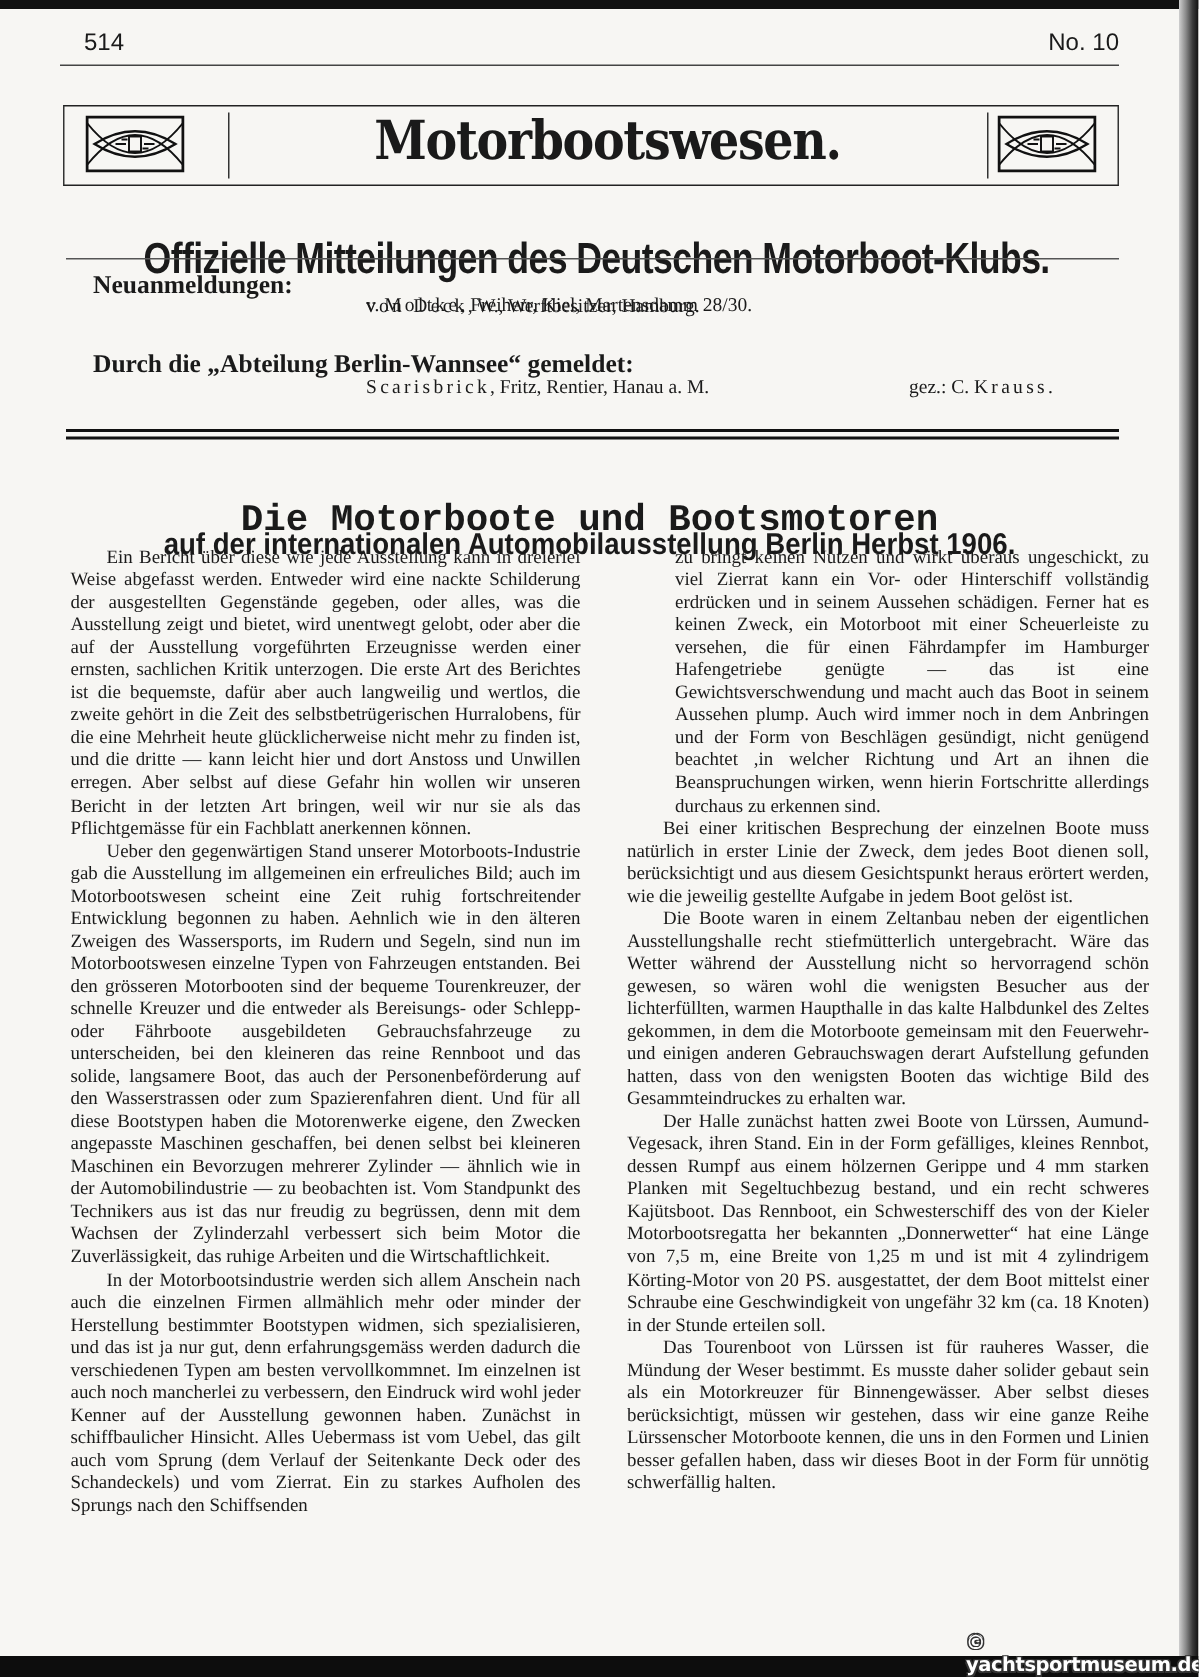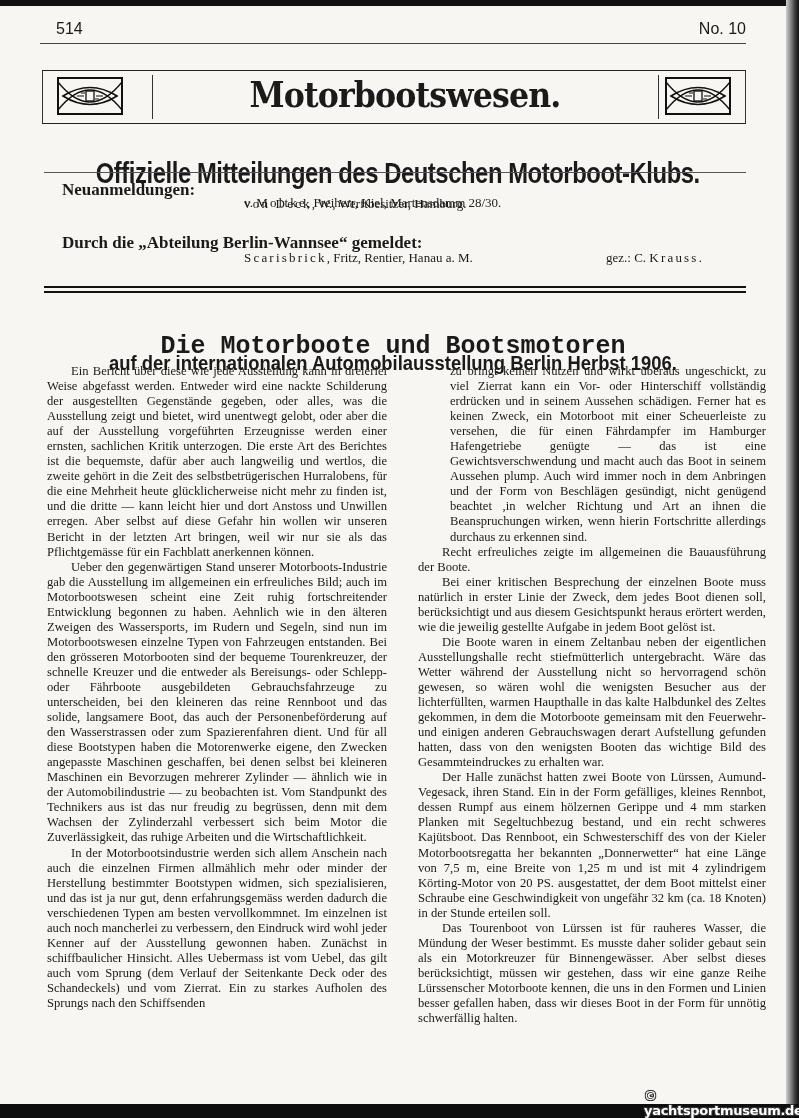--- a/index.html
+++ b/index.html
@@ -116,20 +116,19 @@
 <h2 class="article-title at2">auf der internationalen Automobilausstellung Berlin Herbst 1906.</h2>
 
 <article class="column col-left">
   <p>Ein Bericht über diese wie jede Ausstellung kann in dreierlei Weise abgefasst werden. Entweder wird eine nackte Schilderung der ausgestellten Gegenstände gegeben, oder alles, was die Ausstellung zeigt und bietet, wird unentwegt gelobt, oder aber die auf der Ausstellung vorgeführten Erzeugnisse werden einer ernsten, sachlichen Kritik unterzogen. Die erste Art des Berichtes ist die bequemste, dafür aber auch langweilig und wertlos, die zweite gehört in die Zeit des selbstbetrügerischen Hurralobens, für die eine Mehrheit heute glücklicherweise nicht mehr zu finden ist, und die dritte — kann leicht hier und dort Anstoss und Unwillen erregen. Aber selbst auf diese Gefahr hin wollen wir unseren Bericht in der letzten Art bringen, weil wir nur sie als das Pflichtgemässe für ein Fachblatt anerkennen können.</p>
   <p>Ueber den gegenwärtigen Stand unserer Motorboots-Industrie gab die Ausstellung im allgemeinen ein erfreuliches Bild; auch im Motorbootswesen scheint eine Zeit ruhig fortschreitender Entwicklung begonnen zu haben. Aehnlich wie in den älteren Zweigen des Wassersports, im Rudern und Segeln, sind nun im Motorbootswesen einzelne Typen von Fahrzeugen entstanden. Bei den grösseren Motorbooten sind der bequeme Tourenkreuzer, der schnelle Kreuzer und die entweder als Bereisungs- oder Schlepp- oder Fährboote ausgebildeten Gebrauchsfahrzeuge zu unterscheiden, bei den kleineren das reine Rennboot und das solide, langsamere Boot, das auch der Personenbeförderung auf den Wasserstrassen oder zum Spazierenfahren dient. Und für all diese Bootstypen haben die Motorenwerke eigene, den Zwecken angepasste Maschinen geschaffen, bei denen selbst bei kleineren Maschinen ein Bevorzugen mehrerer Zylinder — ähnlich wie in der Automobilindustrie — zu beobachten ist. Vom Standpunkt des Technikers aus ist das nur freudig zu begrüssen, denn mit dem Wachsen der Zylinderzahl verbessert sich beim Motor die Zuverlässigkeit, das ruhige Arbeiten und die Wirtschaftlichkeit.</p>
   <p>In der Motorbootsindustrie werden sich allem Anschein nach auch die einzelnen Firmen allmählich mehr oder minder der Herstellung bestimmter Bootstypen widmen, sich spezialisieren, und das ist ja nur gut, denn erfahrungsgemäss werden dadurch die verschiedenen Typen am besten vervollkommnet. Im einzelnen ist auch noch mancherlei zu verbessern, den Eindruck wird wohl jeder Kenner auf der Ausstellung gewonnen haben. Zunächst in schiffbaulicher Hinsicht. Alles Uebermass ist vom Uebel, das gilt auch vom Sprung (dem Verlauf der Seitenkante Deck oder des Schandeckels) und vom Zierrat. Ein zu starkes Aufholen des Sprungs nach den Schiffsenden</p>
 </article>
 
 <article class="column col-right">
   <p class="cont">zu bringt keinen Nutzen und wirkt überaus ungeschickt, zu viel Zierrat kann ein Vor- oder Hinterschiff vollständig erdrücken und in seinem Aussehen schädigen. Ferner hat es keinen Zweck, ein Motorboot mit einer Scheuerleiste zu versehen, die für einen Fährdampfer im Hamburger Hafengetriebe genügte — das ist eine Gewichtsverschwendung und macht auch das Boot in seinem Aussehen plump. Auch wird immer noch in dem Anbringen und der Form von Beschlägen gesündigt, nicht genügend beachtet ,in welcher Richtung und Art an ihnen die Beanspruchungen wirken, wenn hierin Fortschritte allerdings durchaus zu erkennen sind.</p>
-  <p>Recht erfreuliches zeigte im allgemeinen die Bauausführung der Boote.</p>
   <p>Bei einer kritischen Besprechung der einzelnen Boote muss natürlich in erster Linie der Zweck, dem jedes Boot dienen soll, berücksichtigt und aus diesem Gesichtspunkt heraus erörtert werden, wie die jeweilig gestellte Aufgabe in jedem Boot gelöst ist.</p>
   <p>Die Boote waren in einem Zeltanbau neben der eigentlichen Ausstellungshalle recht stiefmütterlich untergebracht. Wäre das Wetter während der Ausstellung nicht so hervorragend schön gewesen, so wären wohl die wenigsten Besucher aus der lichterfüllten, warmen Haupthalle in das kalte Halbdunkel des Zeltes gekommen, in dem die Motorboote gemeinsam mit den Feuerwehr- und einigen anderen Gebrauchswagen derart Aufstellung gefunden hatten, dass von den wenigsten Booten das wichtige Bild des Gesammteindruckes zu erhalten war.</p>
   <p>Der Halle zunächst hatten zwei Boote von Lürssen, Aumund-Vegesack, ihren Stand. Ein in der Form gefälliges, kleines Rennbot, dessen Rumpf aus einem hölzernen Gerippe und 4 mm starken Planken mit Segeltuchbezug bestand, und ein recht schweres Kajütsboot. Das Rennboot, ein Schwesterschiff des von der Kieler Motorbootsregatta her bekannten „Donnerwetter“ hat eine Länge von 7,5 m, eine Breite von 1,25 m und ist mit 4 zylindrigem Körting-Motor von 20 PS. ausgestattet, der dem Boot mittelst einer Schraube eine Geschwindigkeit von ungefähr 32 km (ca. 18 Knoten) in der Stunde erteilen soll.</p>
   <p>Das Tourenboot von Lürssen ist für rauheres Wasser, die Mündung der Weser bestimmt. Es musste daher solider gebaut sein als ein Motorkreuzer für Binnengewässer. Aber selbst dieses berücksichtigt, müssen wir gestehen, dass wir eine ganze Reihe Lürssenscher Motorboote kennen, die uns in den Formen und Linien besser gefallen haben, dass wir dieses Boot in der Form für unnötig schwerfällig halten.</p>
 </article>
 
 <div class="watermark">© yachtsportmuseum.de</div>
 
 </body></html>

